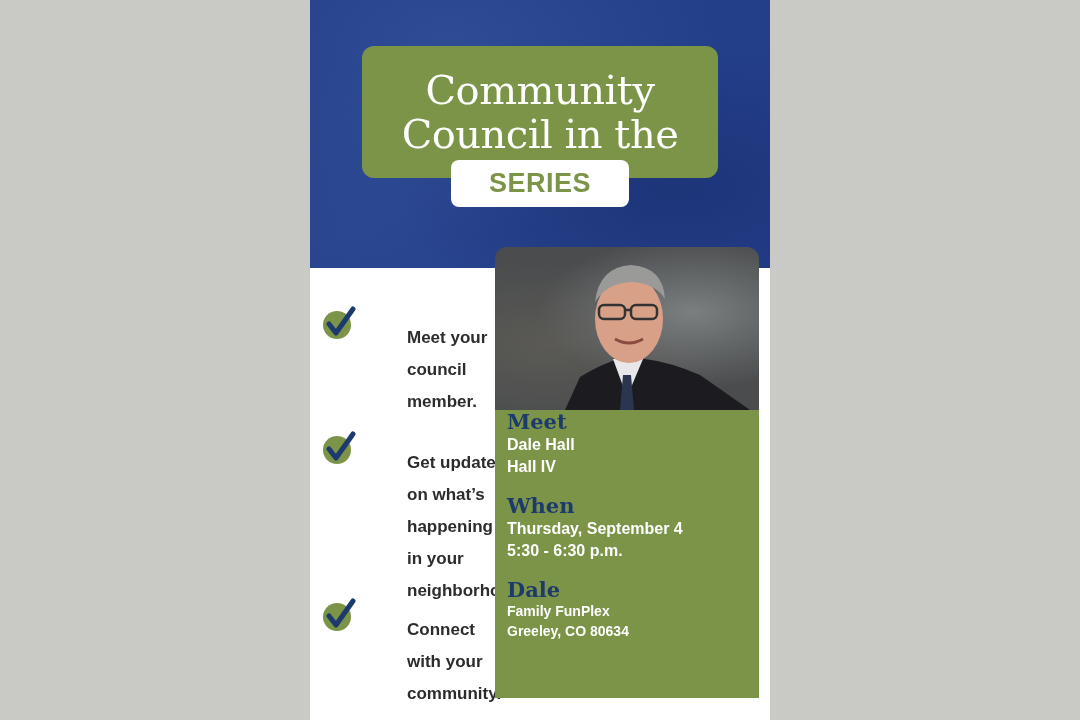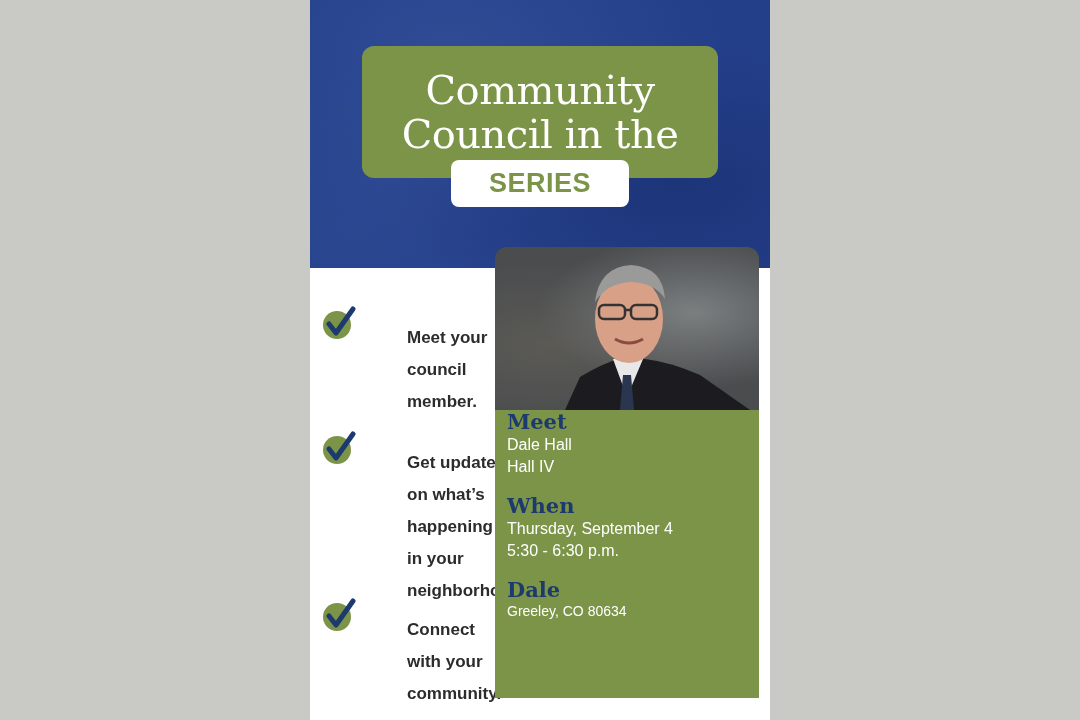--- a/index.html
+++ b/index.html
@@ -46,21 +46,21 @@
       #4a4c4e;
   }
   .details {
     position:absolute; left:185px; top:410px; width:264px; height:288px;
     background:#7c9447; color:#fff; box-sizing:border-box; padding:0 12px;
   }
   .detail-heading {
     font-family:"DejaVu Serif", serif; font-weight:bold; color:#1d3a6e;
     font-size:21px; line-height:24px;
   }
-  .detail-line { font-size:16px; line-height:22px; }
+  .detail-line { font-size:16px; line-height:22px;font-weight:bold; }
   .detail-line.small { font-size:14px; line-height:19.5px; }
   .detail-group { margin-bottom:16px; }
   .checklist { position:absolute; left:12px; top:0; width:180px; }
   .check-item { position:absolute; left:0; width:180px; }
   .check-icon { position:absolute; left:0; top:0; width:34px; height:34px; }
   .check-text {
     position:absolute; left:37px; top:16px;
     font-weight:bold; color:#2c2c2c; font-size:17px; line-height:32px;
     white-space:pre-line;
     margin-left:48px;
@@ -131,17 +131,18 @@
       <div class="detail-line">Dale Hall</div>
       <div class="detail-line">Hall IV</div>
     </div>
     <div class="detail-group">
       <div class="detail-heading">When</div>
       <div class="detail-line">Thursday, September 4</div>
       <div class="detail-line">5:30 - 6:30 p.m.</div>
     </div>
     <div class="detail-group">
       <div class="detail-heading">Dale</div>
+      <div class="detail-line small">Family FunPlex</div>
       <div class="detail-line small">Greeley, CO 80634</div>
     </div>
   </div>
 
 </div>
 
 </body></html>

